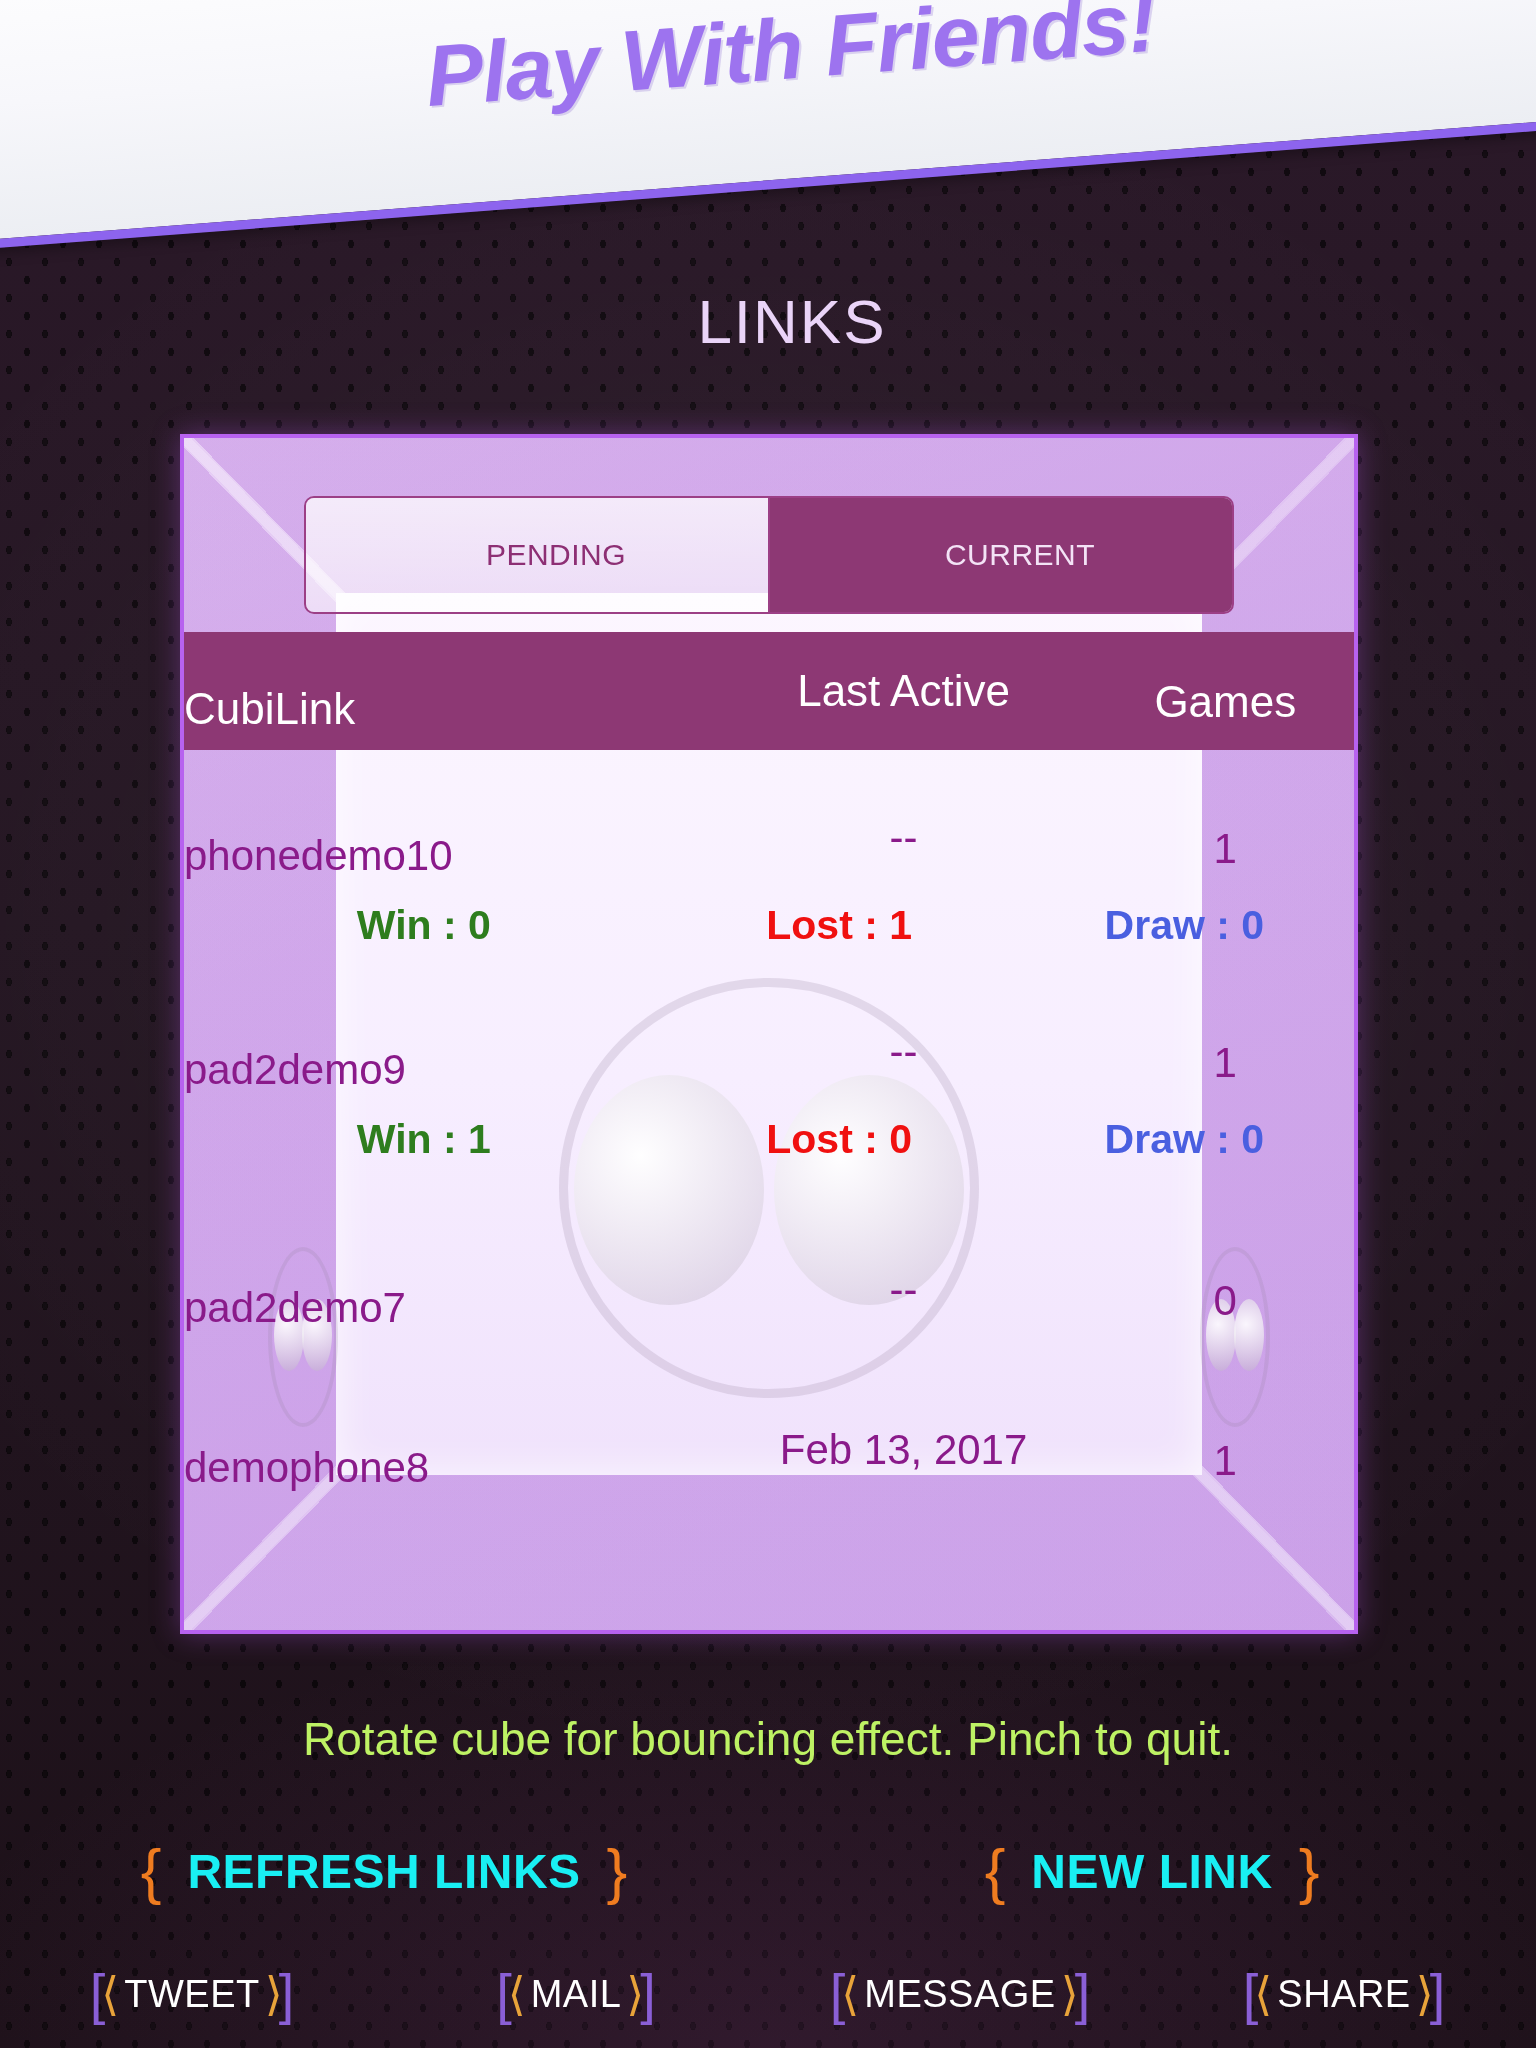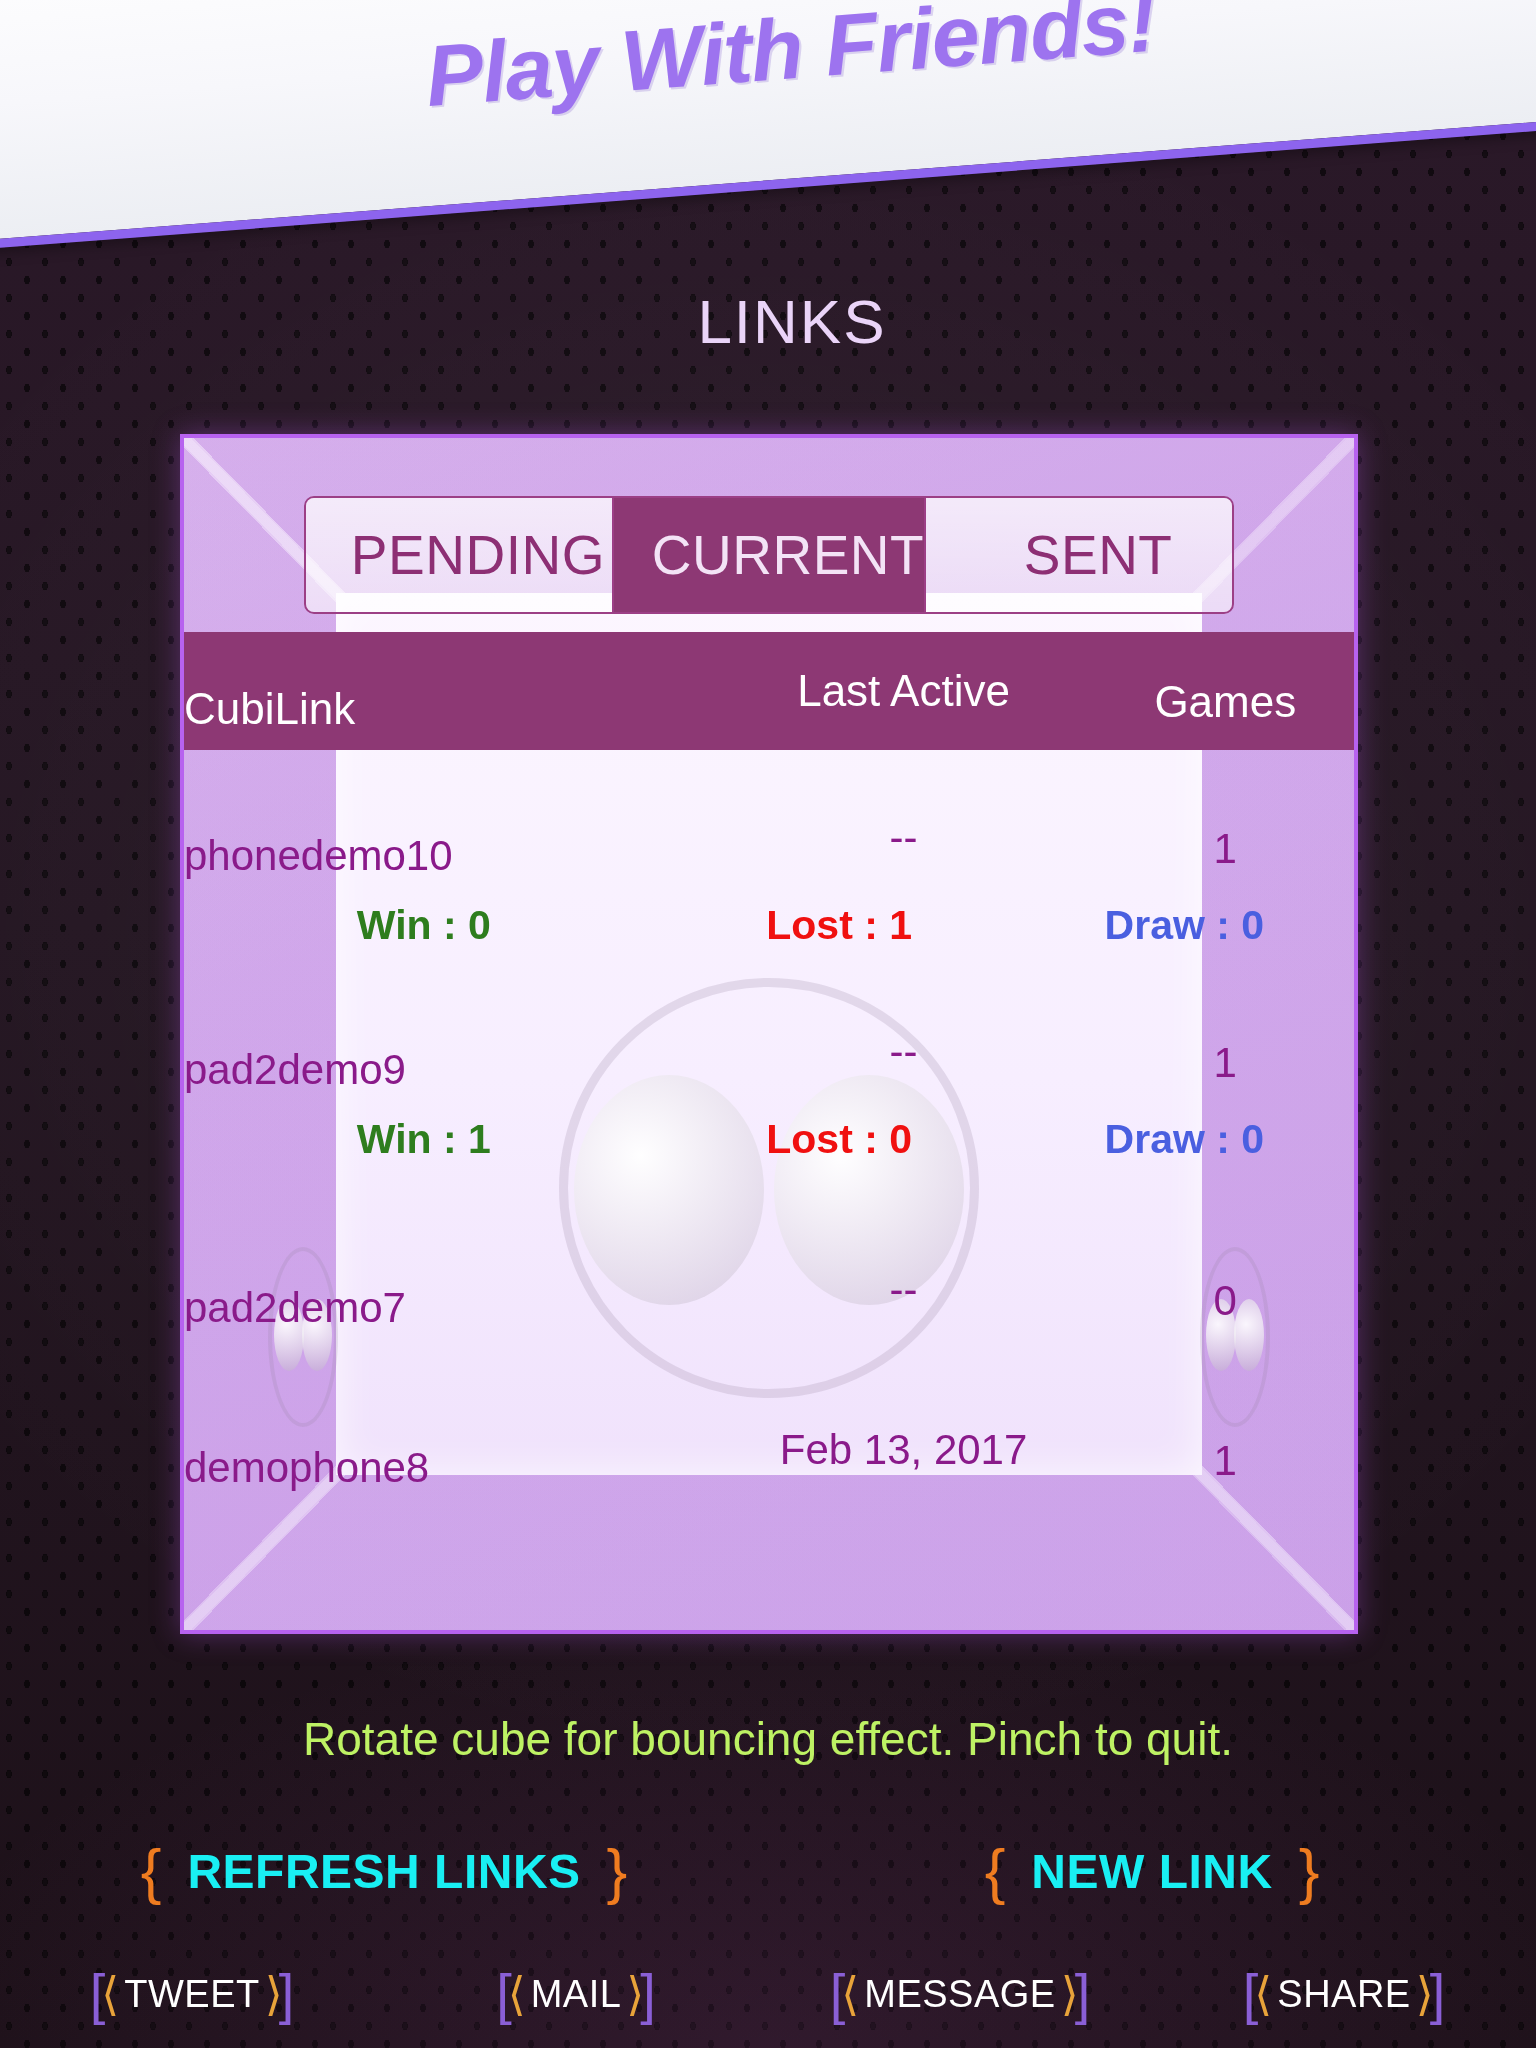--- a/index.html
+++ b/index.html
@@ -165,21 +165,21 @@
     width:930px; height:118px;
     display:flex;
     border:2px solid #9c3f86;
     border-radius:10px;
     overflow:hidden;
     background:rgba(255,255,255,.35);
   }
   .tab{
     flex:1;
     display:flex; align-items:center; justify-content:center;
-    font-size:55px;
+    font-size:30px;
     letter-spacing:.5px;
     color:#8d2f74;
     background:linear-gradient(180deg,rgba(255,255,255,.62),rgba(255,255,255,.36));
     cursor:pointer;
     padding-left:38px;
   }
   .tab + .tab{ border-left:2px solid #9c3f86; }
   .tab.active{
     background:#8d3874;
     color:#f3e3f6;
@@ -327,23 +327,20 @@
 
       <div class="cube-content">
 
         <div class="tabs">
           <div class="tab">
             <span>PENDING</span>
           </div>
           <div class="tab active">
             <span>CURRENT</span>
           </div>
-          <div class="tab">
-            <span>SENT</span>
-          </div>
         </div>
 
 
         <div class="table">
 
           <div class="thead">
             <div class="col-a">CubiLink</div>
             <div class="col-b">Last Active</div>
             <div class="col-c">Games</div>
           </div>

